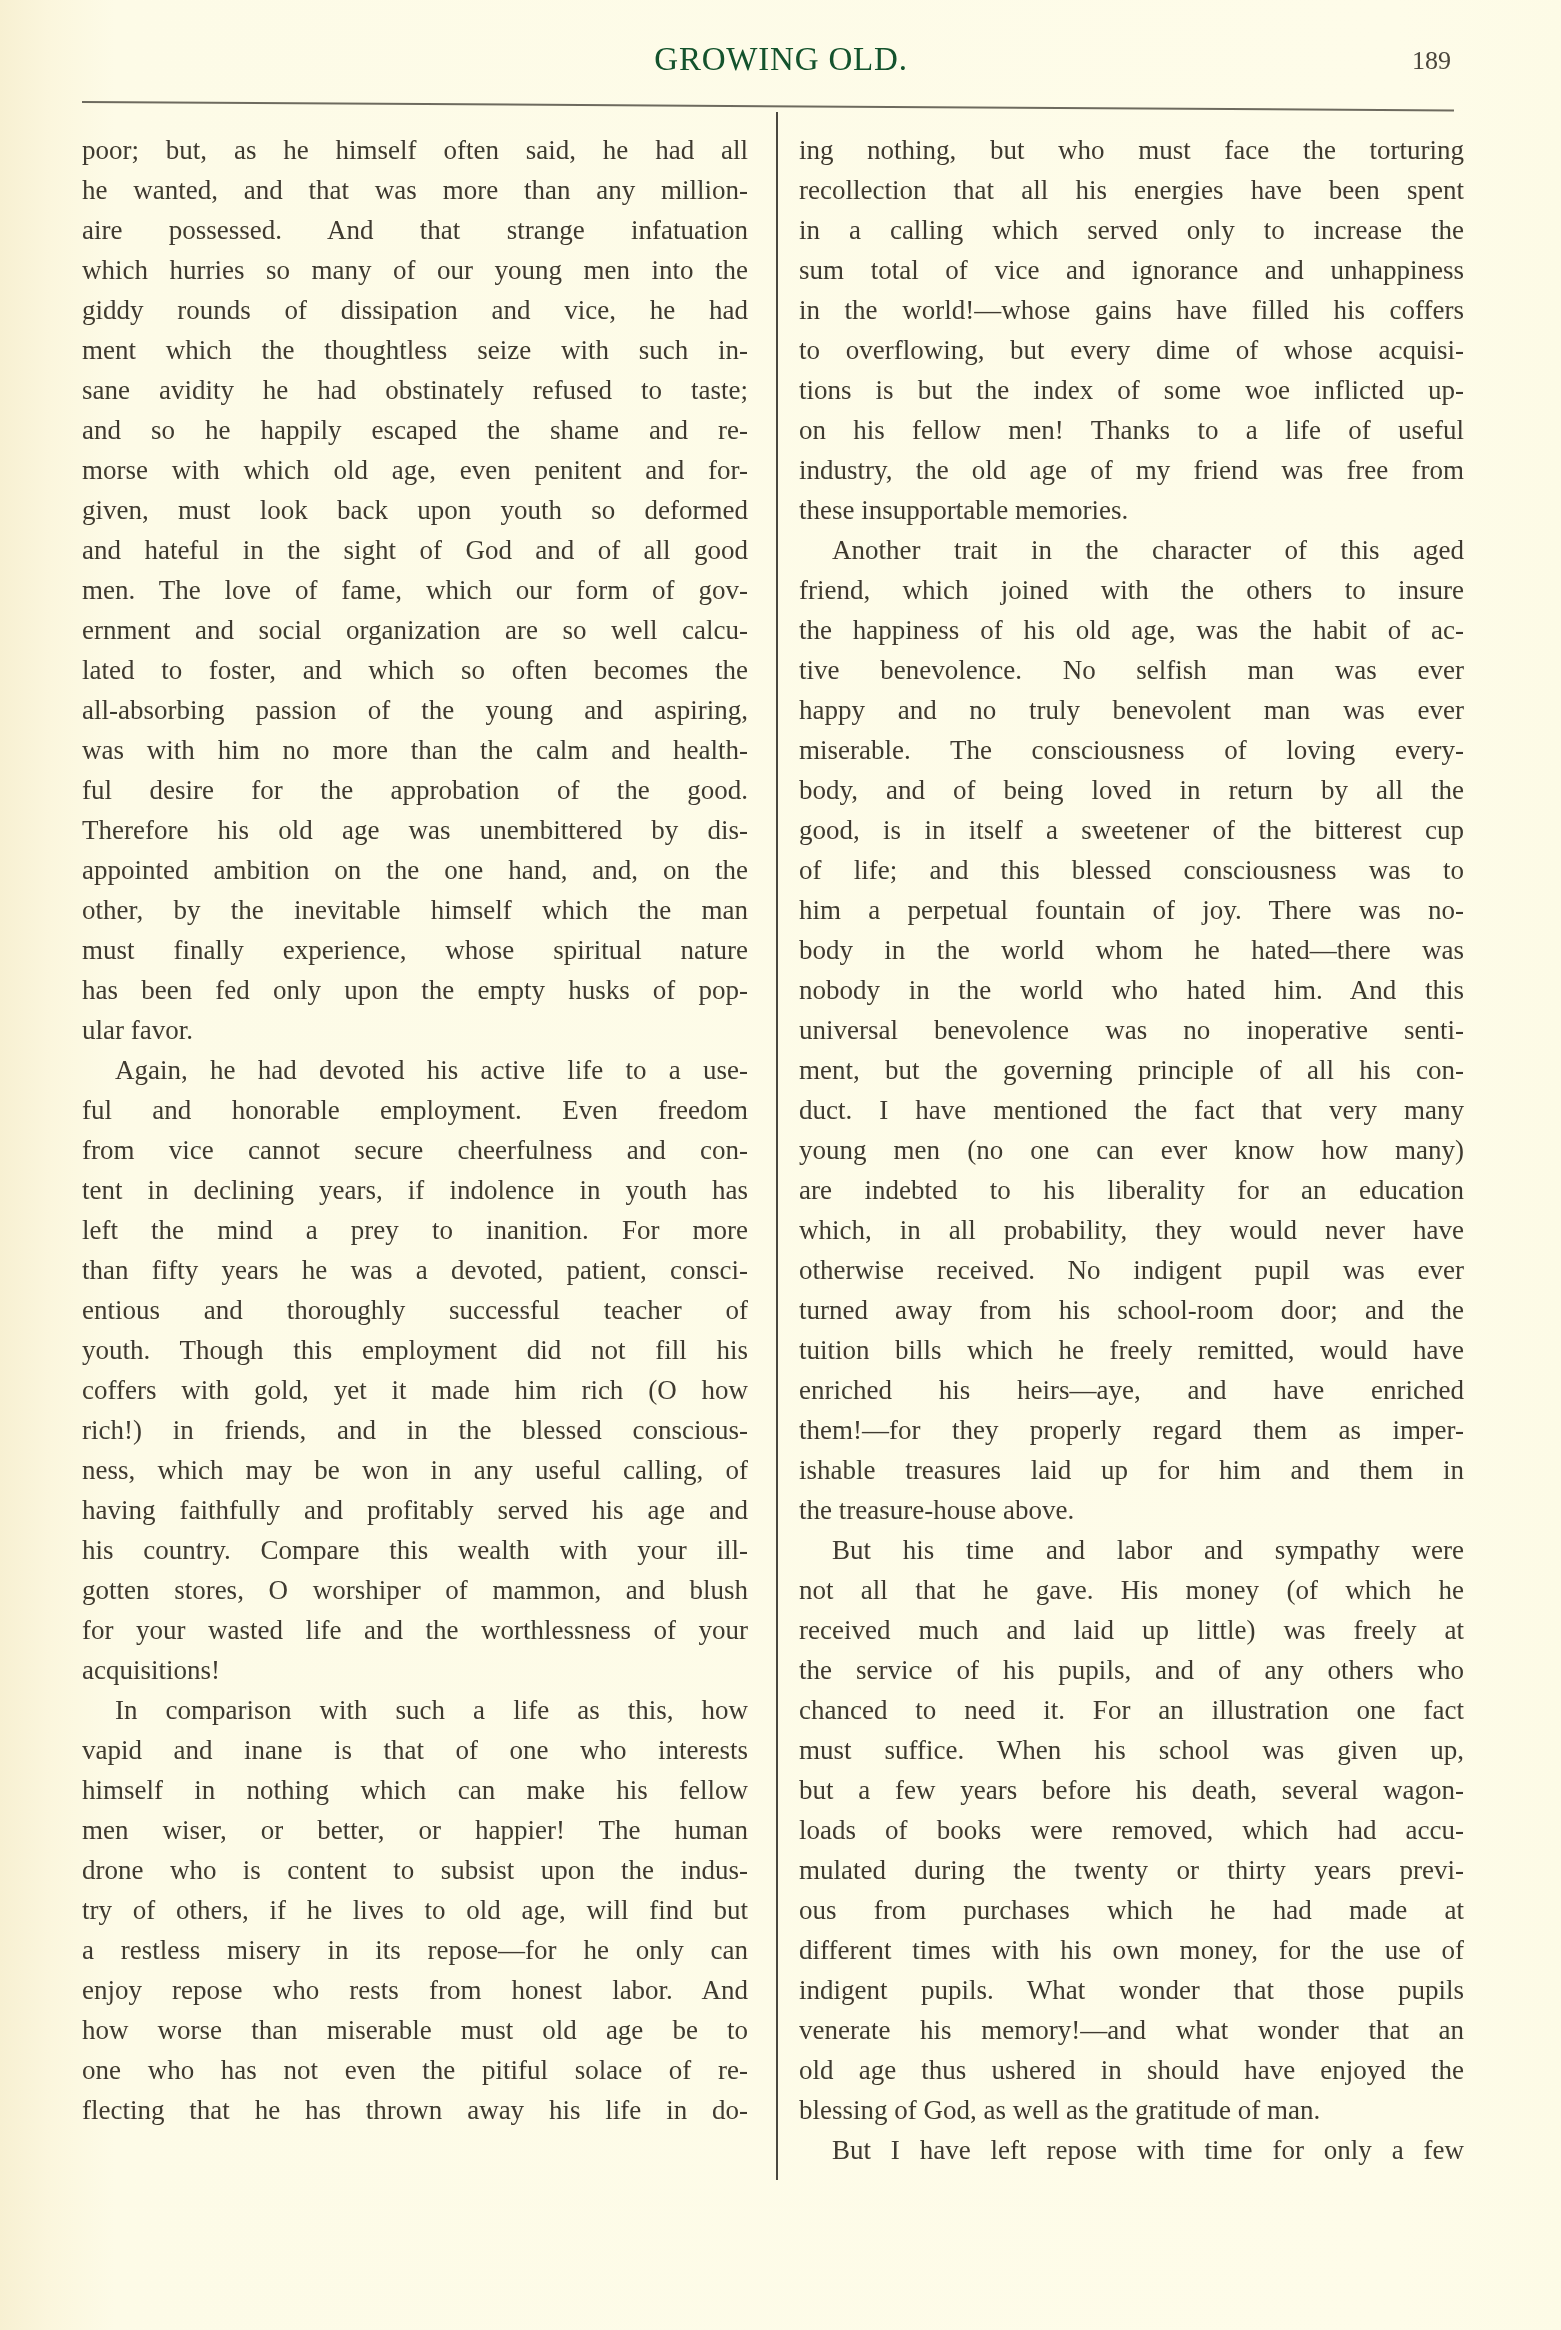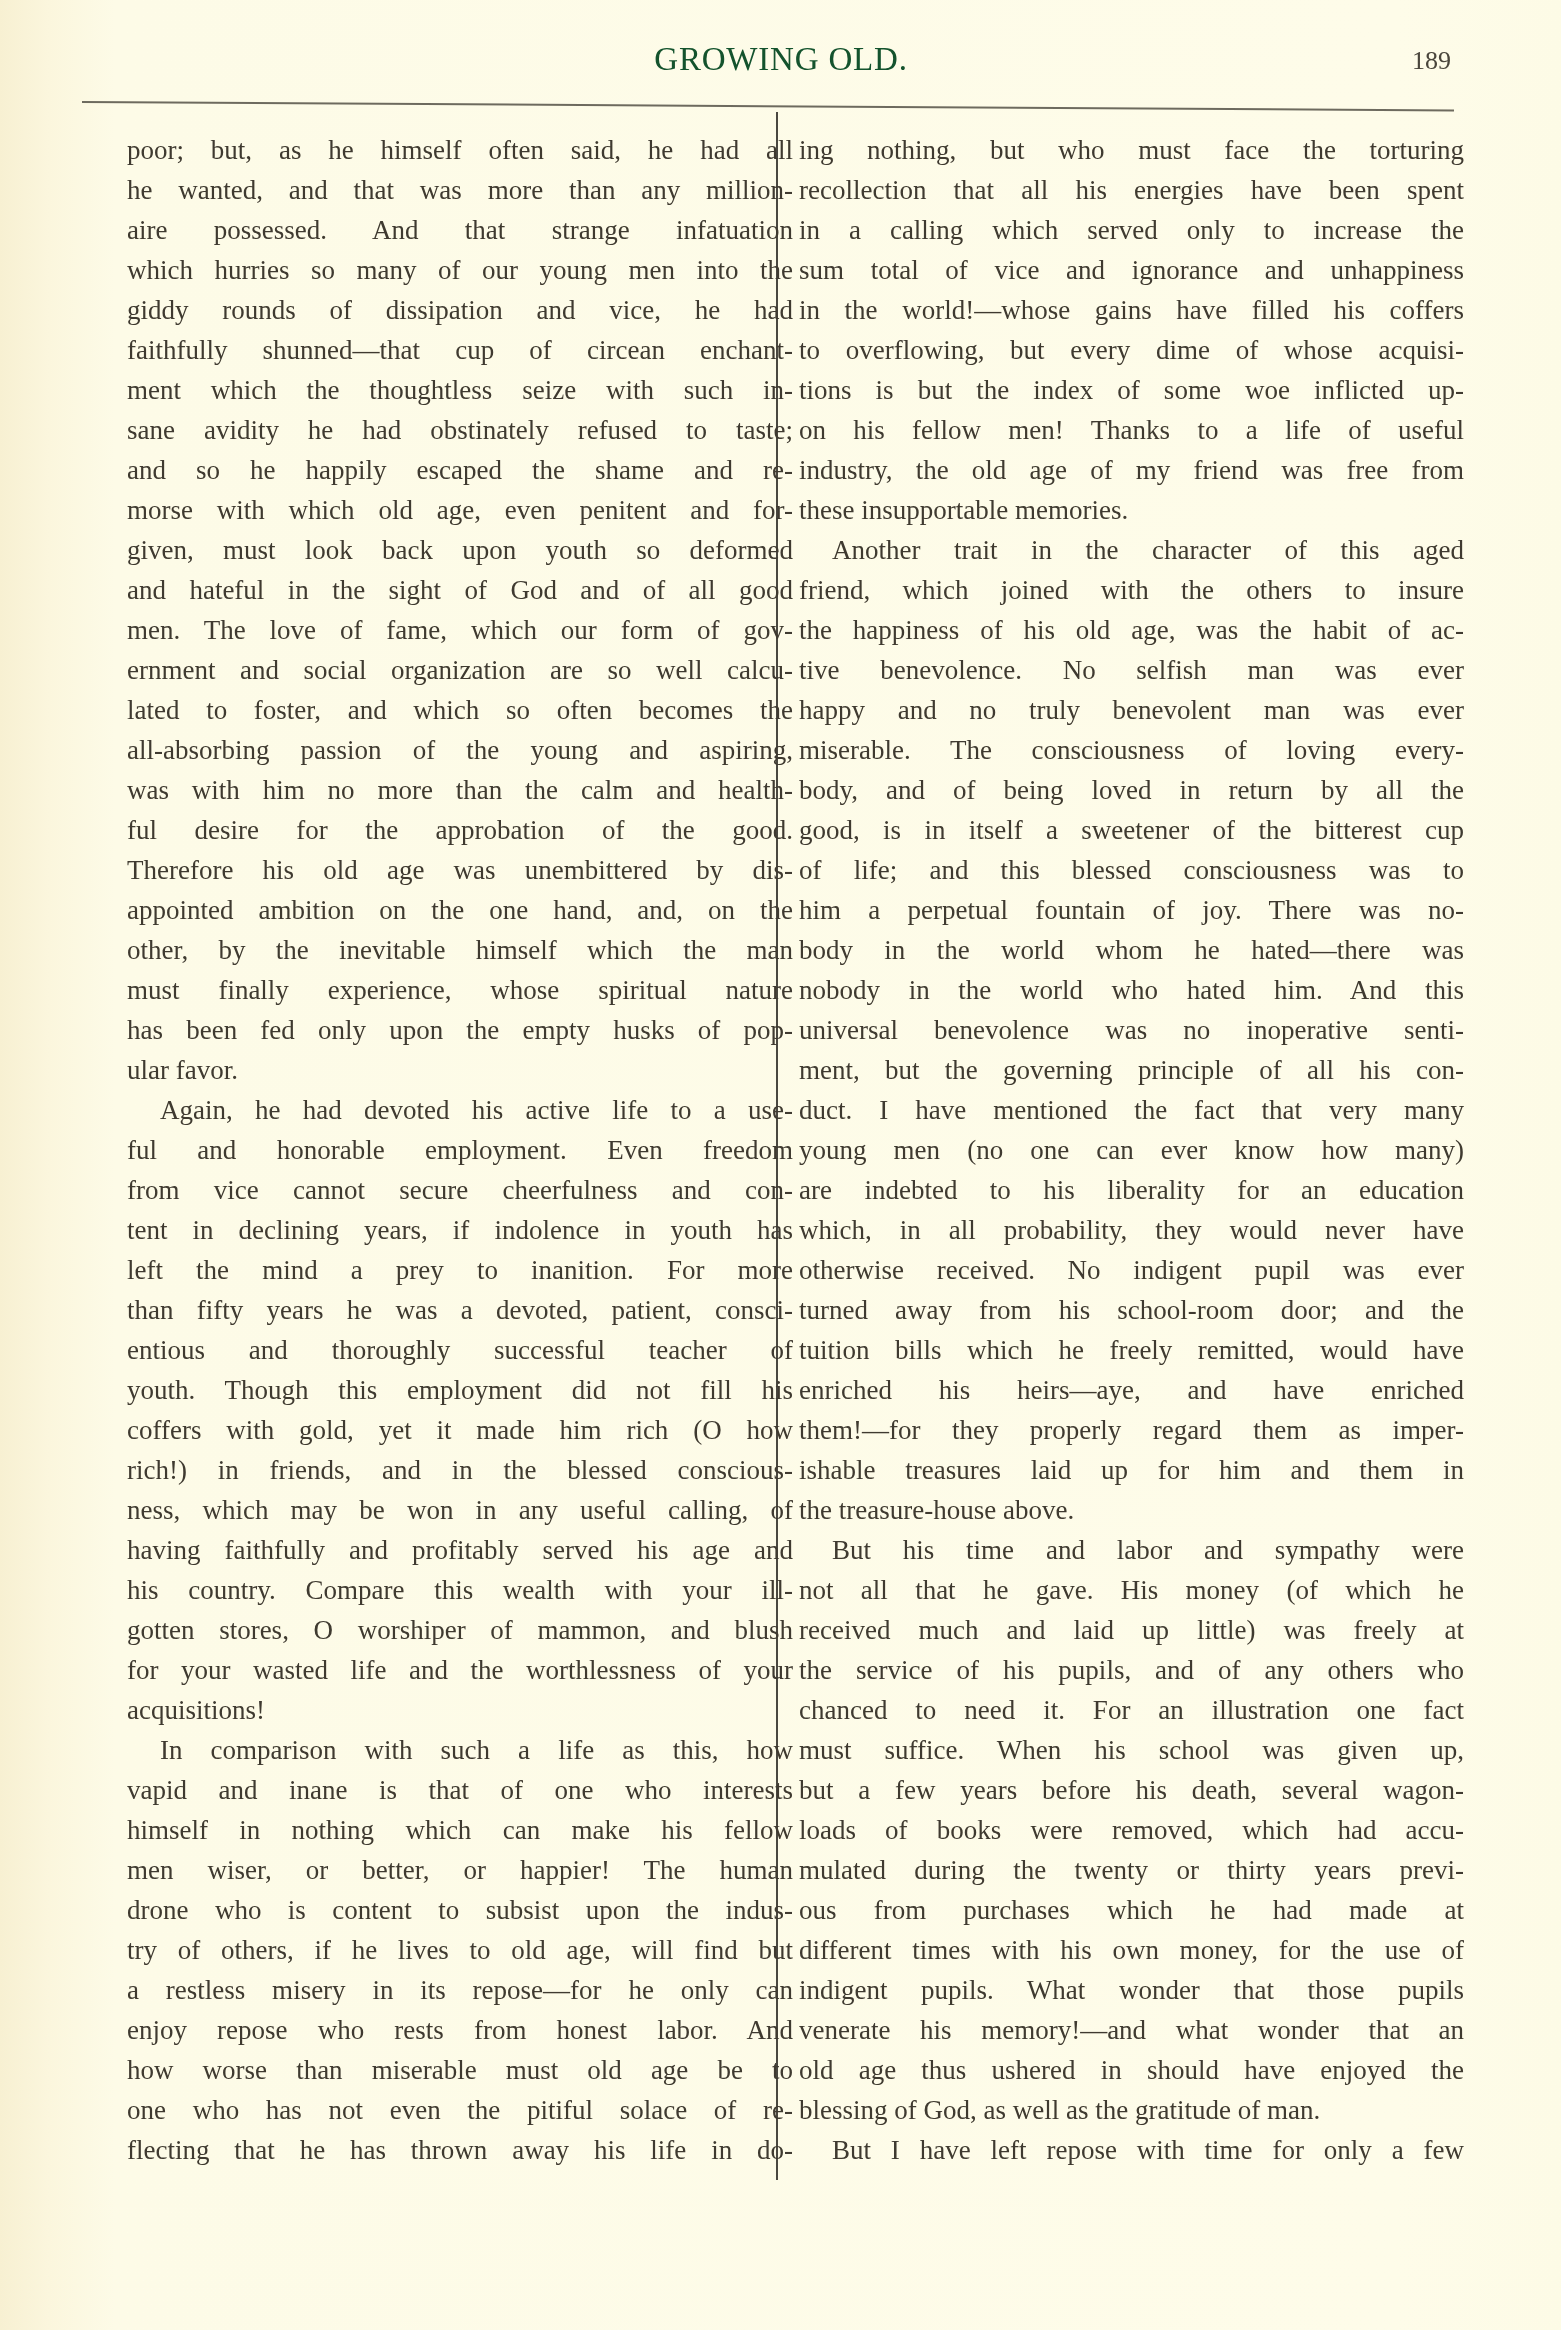--- a/index.html
+++ b/index.html
@@ -28,21 +28,21 @@
     transform: rotate(0.35deg); transform-origin: left center;
   }
   .column-divider {
     position: absolute; left: 776px; top: 112px; width: 1.6px; height: 2068px;
     background: #4a4840;
   }
   .column {
     position: absolute; top: 130px; width: 666px;
     font-size: 27px; line-height: 40px;
   }
-  .col-left { left: 82px; margin-left: 45px; }
+  .col-left { left: 82px; }
   .col-right { left: 799px; width: 665px; }
   .line {
     display: block; white-space: nowrap; text-align: justify;
     text-align-last: justify; height: 40px; overflow: hidden;
   }
   .line.last { text-align-last: left; }
   .line.indent { padding-left: 33px; }
 </style>
 </head>
 <body>
@@ -54,21 +54,20 @@
   </div>
   <div class="head-rule"></div>
   <div class="column-divider"></div>
 
   <div class="column col-left" id="col-left">
       <span class="line">poor; but, as he himself often said, he had all</span>
       <span class="line">he wanted, and that was more than any million-</span>
       <span class="line">aire possessed.  And that strange infatuation</span>
       <span class="line">which hurries so many of our young men into the</span>
       <span class="line">giddy rounds of dissipation and vice, he had</span>
-      <span class="line">faithfully shunned—that cup of circean enchant-</span>
       <span class="line">ment which the thoughtless seize with such in-</span>
       <span class="line">sane avidity he had obstinately refused to taste;</span>
       <span class="line">and so he happily escaped the shame and re-</span>
       <span class="line">morse with which old age, even penitent and for-</span>
       <span class="line">given, must look back upon youth so deformed</span>
       <span class="line">and hateful in the sight of God and of all good</span>
       <span class="line">men.  The love of fame, which our form of gov-</span>
       <span class="line">ernment and social organization are so well calcu-</span>
       <span class="line">lated to foster, and which so often becomes the</span>
       <span class="line">all-absorbing passion of the young and aspiring,</span>

